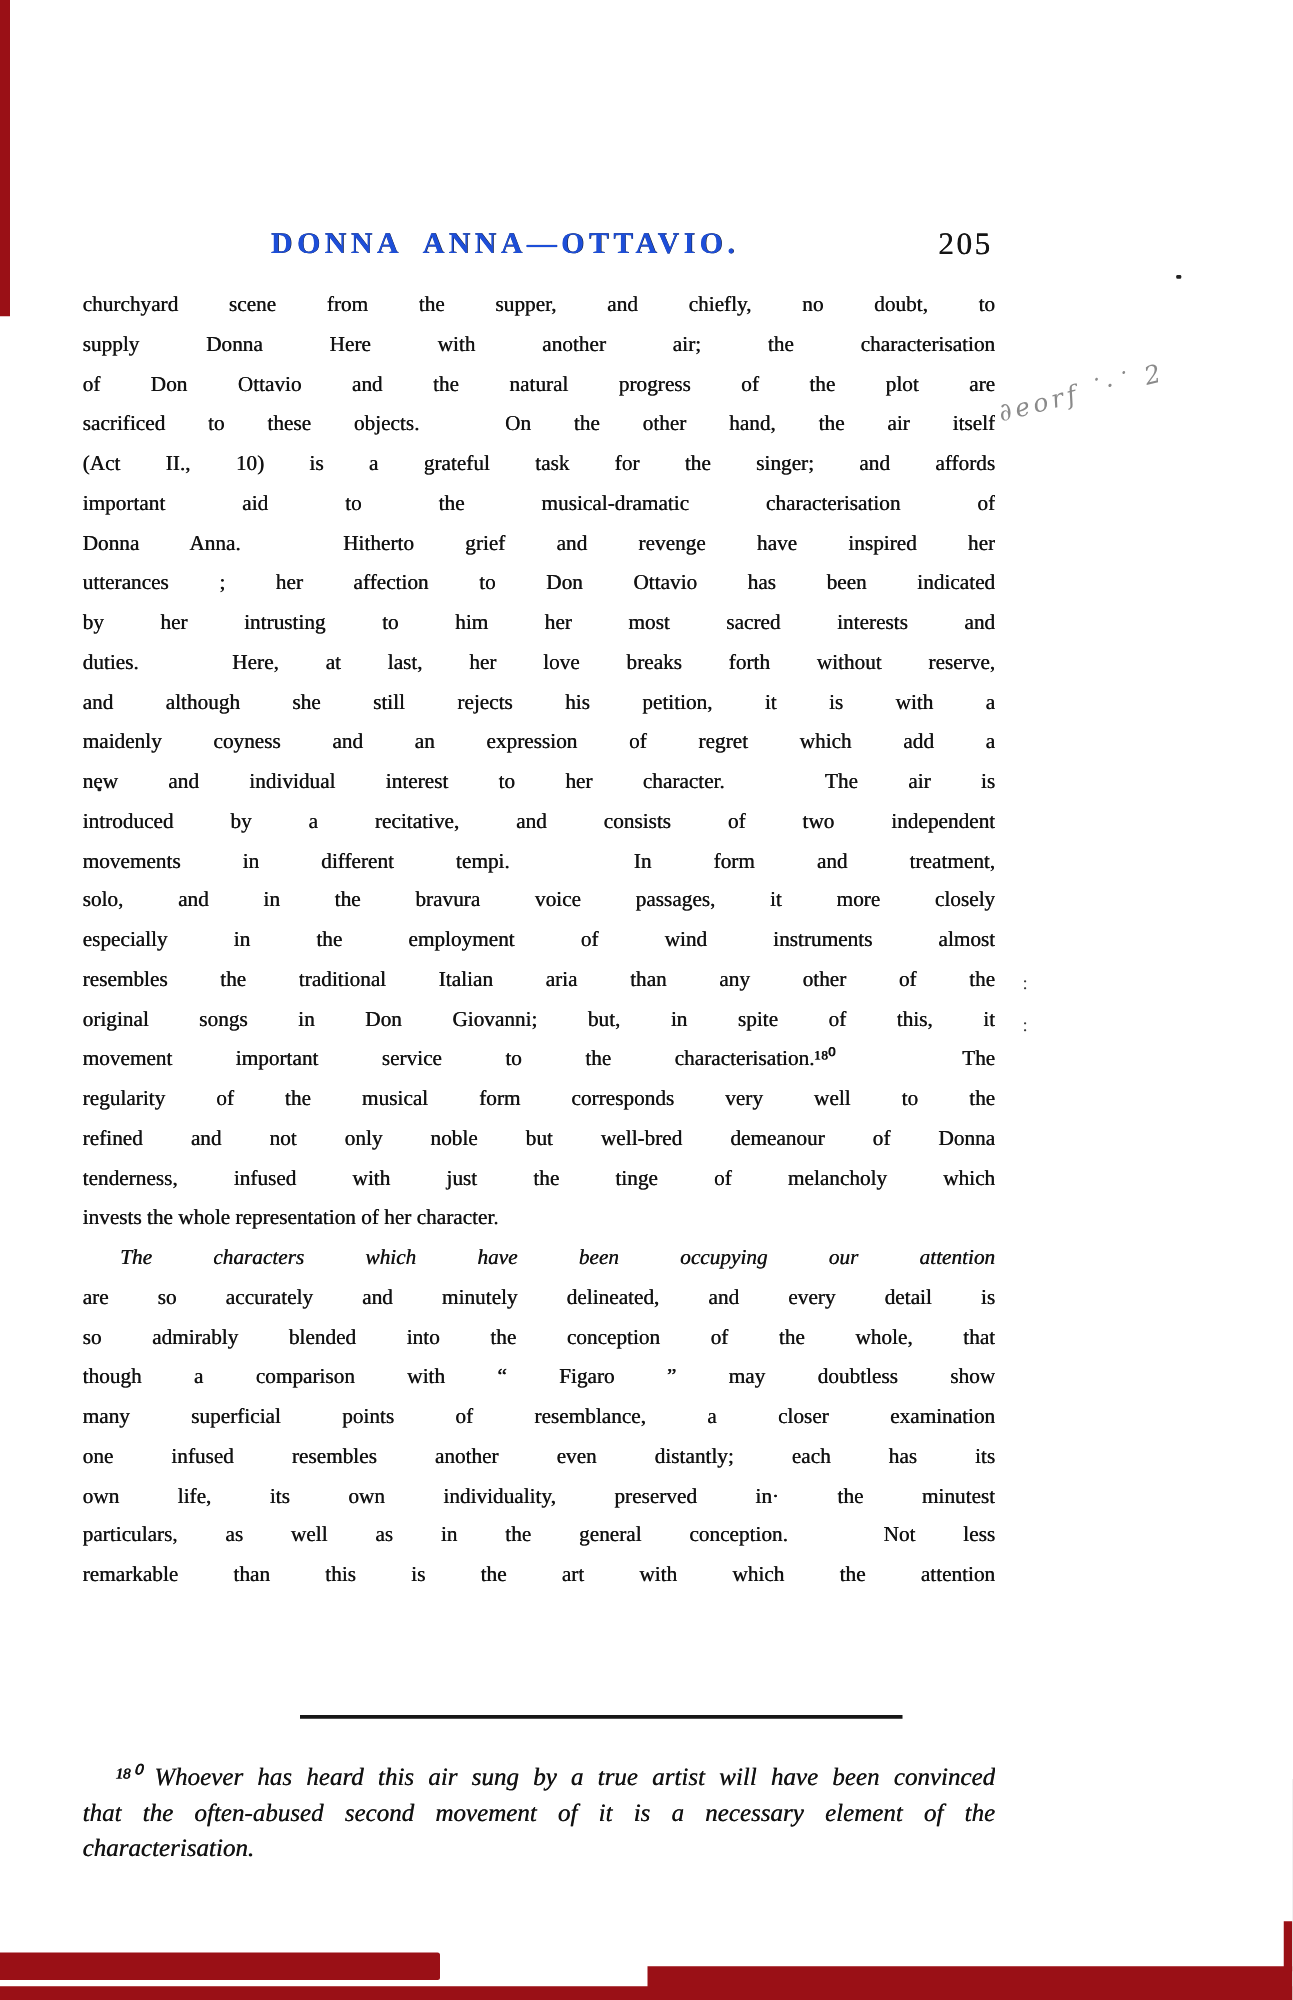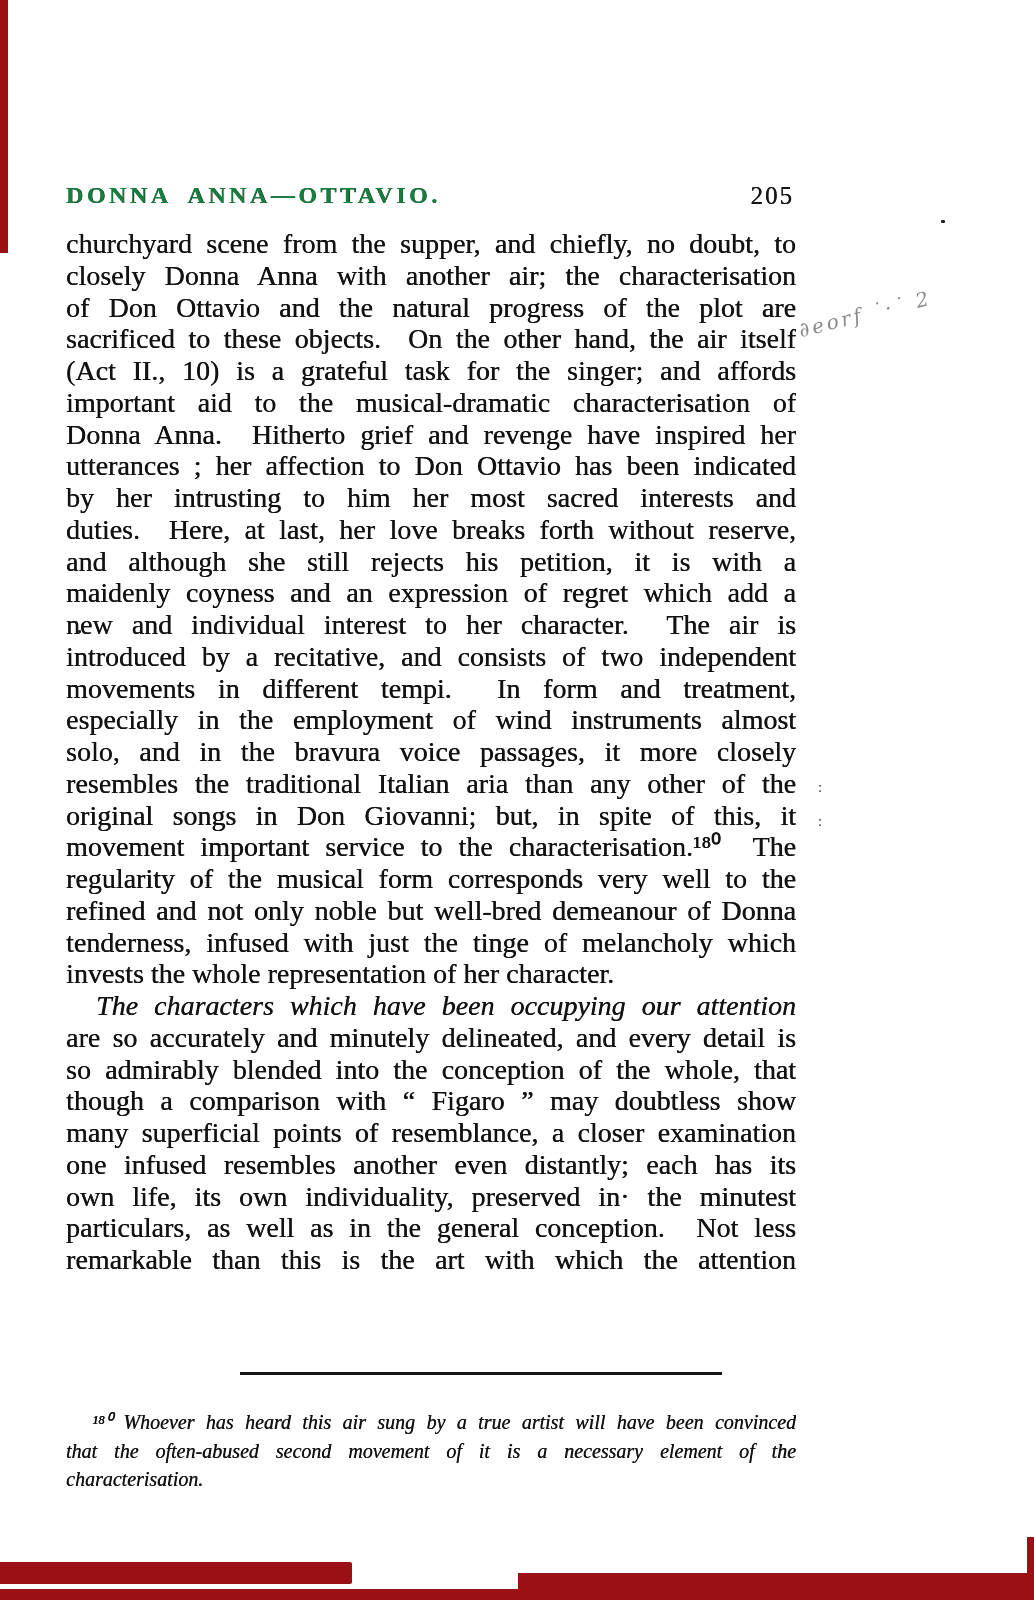--- a/index.html
+++ b/index.html
@@ -3,33 +3,33 @@
 <meta charset="utf-8">
 <style>
   html,body{margin:0;padding:0;background:#e8e8e8;}
   .page{
     position:relative;width:1034px;height:1600px;background:#ffffff;
     overflow:hidden;font-family:"Liberation Serif", serif;color:#121212;
   }
   
   .header{position:absolute;left:66px;top:182px;width:730px;height:34px;}
   .header-title{
-    position:absolute;left:0;right:54px;text-align:left;
+    position:absolute;left:0;right:54px;text-align:center;
     font-size:24px;font-weight:bold;letter-spacing:3.5px;word-spacing:9px;
-    color:#15803d;text-shadow:0.3px 0 0 #151515;
+    color:#1d4ed8;text-shadow:0.3px 0 0 #151515;
   }
   .page-number{
     position:absolute;right:2px;top:0;font-size:25px;letter-spacing:2px;
     color:#151515;text-shadow:0.3px 0 0 #151515;
   }
   
   .body-block{position:absolute;left:66px;top:228px;width:730px;}
   .fn-block{position:absolute;left:66px;top:1408px;width:730px;}
   .line{
-    height:31.75px;line-height:31.75px;font-size:28px;
+    height:31.75px;line-height:31.75px;font-size:17px;
     text-align:justify;text-align-last:justify;white-space:pre-wrap;
     overflow:hidden;text-shadow:0.35px 0 0 #1a1a1a;
   }
   .line.end{text-align-last:left;}
   .line.indent{text-indent:30px;font-style:italic;}
   .fn-line{
     height:28.5px;line-height:28.5px;font-size:20px;
     text-align:justify;text-align-last:justify;white-space:pre-wrap;
     overflow:hidden;text-shadow:0.3px 0 0 #1a1a1a;font-style:italic;
   }
@@ -62,36 +62,36 @@
 
 <div class="page">
 
   <div class="header">
     <div class="header-title">DONNA ANNA—OTTAVIO.</div>
     <div class="page-number">205</div>
   </div>
 
   <div class="body-block">
       <div class="line">churchyard scene from the supper, and chiefly, no doubt, to</div>
-      <div class="line">closely Donna Anna with another air; the characterisation</div>
+      <div class="line">supply Donna Here with another air; the characterisation</div>
       <div class="line">of Don Ottavio and the natural progress of the plot are</div>
       <div class="line">sacrificed to these objects.  On the other hand, the air itself</div>
       <div class="line">(Act II., 10) is a grateful task for the singer; and affords</div>
       <div class="line">important aid to the musical-dramatic characterisation of</div>
       <div class="line">Donna Anna.  Hitherto grief and revenge have inspired her</div>
       <div class="line">utterances ; her affection to Don Ottavio has been indicated</div>
       <div class="line">by her intrusting to him her most sacred interests and</div>
       <div class="line">duties.  Here, at last, her love breaks forth without reserve,</div>
       <div class="line">and although she still rejects his petition, it is with a</div>
       <div class="line">maidenly coyness and an expression of regret which add a</div>
       <div class="line">new and individual interest to her character.  The air is</div>
       <div class="line">introduced by a recitative, and consists of two independent</div>
       <div class="line">movements in different tempi.  In form and treatment,</div>
+      <div class="line">solo, and in the bravura voice passages, it more closely</div>
       <div class="line">especially in the employment of wind instruments almost</div>
-      <div class="line">solo, and in the bravura voice passages, it more closely</div>
       <div class="line">resembles the traditional Italian aria than any other of the</div>
       <div class="line">original songs in Don Giovanni; but, in spite of this, it</div>
       <div class="line">movement important service to the characterisation.¹⁸⁰  The</div>
       <div class="line">regularity of the musical form corresponds very well to the</div>
       <div class="line">refined and not only noble but well-bred demeanour of Donna</div>
       <div class="line">tenderness, infused with just the tinge of melancholy which</div>
       <div class="line end">invests the whole representation of her character.</div>
       <div class="line indent">The characters which have been occupying our attention</div>
       <div class="line">are so accurately and minutely delineated, and every detail is</div>
       <div class="line">so admirably blended into the conception of the whole, that</div>

